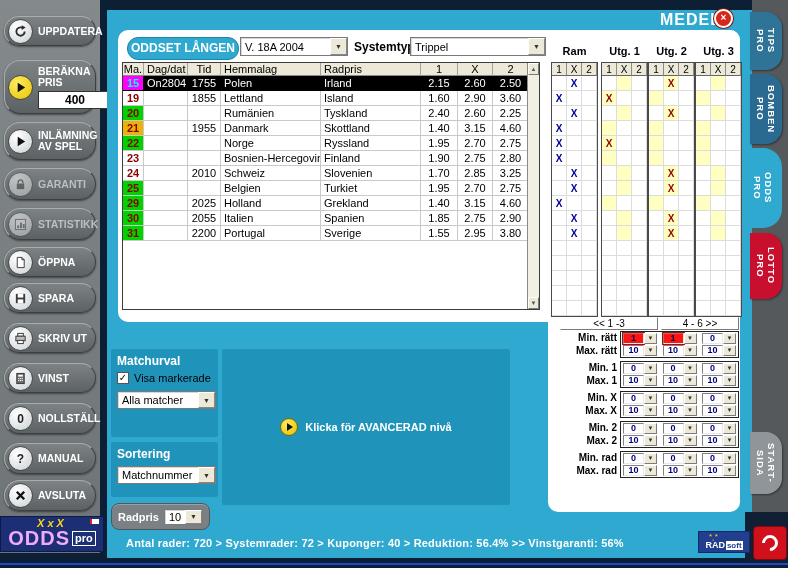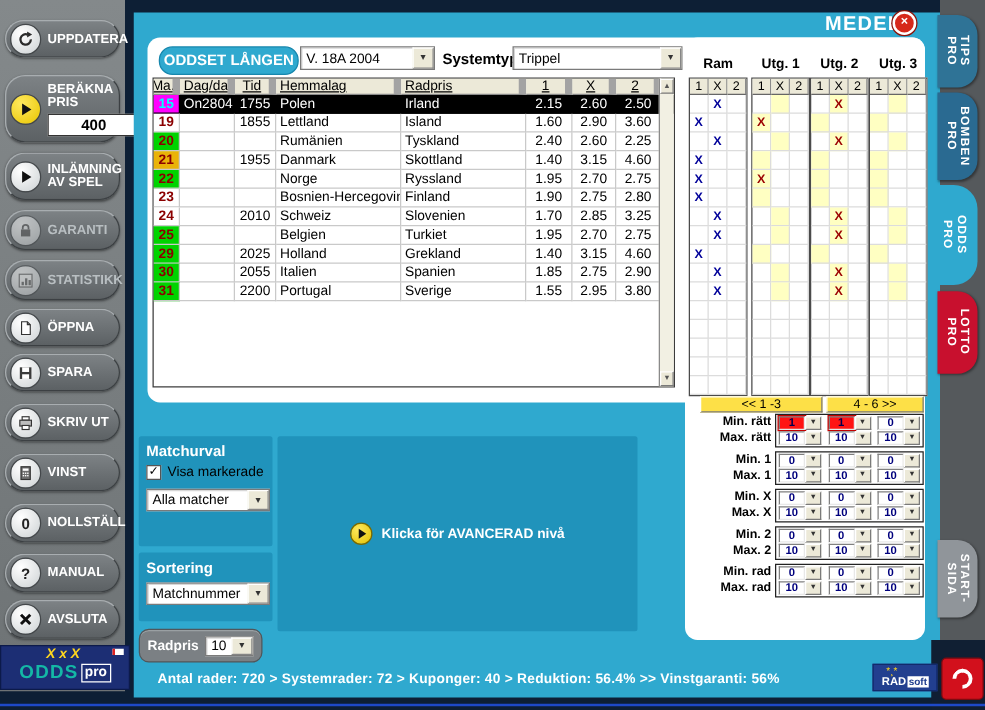--- a/index.html
+++ b/index.html
@@ -23,21 +23,21 @@
   .sbtn .lbl{font-size:10.5px;font-weight:700;line-height:11px;letter-spacing:0;}
   .sbtn.disabled .ic{opacity:.55;}
   .sbtn.disabled .lbl{color:#b9bfc2;}
   .sbtn .glyph{font-size:12px;font-weight:700;color:#222;line-height:1;}
   .price-box{background:#fff;border:1px solid #333;color:#000;font-weight:700;font-size:12px;
     text-align:center;width:72px;height:16px;line-height:16px;margin-top:3px;}
   #odds-logo{position:absolute;left:0;top:516px;width:104px;height:36px;background:#1c2e74;
     border:1px solid #0c1a4a;box-sizing:border-box;padding:1px 3px;}
   #odds-logo .xs{color:#ffd61e;font-weight:700;font-style:italic;font-size:11px;letter-spacing:3px;line-height:11px;text-align:center;}
   #odds-logo .row2{display:flex;align-items:center;justify-content:center;gap:2px;}
-  #odds-logo .odds{color:#14b8a6;font-weight:700;font-size:15px;letter-spacing:1px;line-height:18px;}
+  #odds-logo .odds{color:#f0abfc;font-weight:700;font-size:20px;letter-spacing:1px;line-height:18px;}
   #odds-logo .pro{border:1px solid #fff;color:#fff;font-size:11px;font-weight:700;padding:0 2px;line-height:13px;}
   #odds-logo .flag{position:absolute;right:4px;top:2px;width:7px;height:5px;background:#fff;border-left:2px solid #d22;}
 
   
   #main{position:absolute;left:107px;top:10px;width:645px;height:548px;background:#2fa9cf;}
   .wpanel{position:absolute;background:#fff;border-radius:10px;}
   #panelA{left:11px;top:20px;width:622px;height:292px;}
   #panelB{left:441px;top:20px;width:192px;height:482px;}
 
   #title-pill{left:20px;top:27px;width:110px;height:21px;border-radius:11px;background:#2fa9cf;
@@ -54,21 +54,21 @@
   .sel .arr{width:15px;flex:none;background:#ece9d8;border:1px solid;border-color:#fff #868686 #868686 #fff;
     display:flex;align-items:center;justify-content:center;font-size:7px;color:#333;}
   #systemtyp-label{left:247px;top:30px;font-size:12px;font-weight:700;color:#000;}
 
   
   #match-table{left:15px;top:52px;width:418px;height:248px;border:1px solid #3c3c3c;background:#fff;box-sizing:border-box;}
   .trow{display:flex;height:15px;}
   .thead{height:13px;}
   .tcell{box-sizing:border-box;font-size:11px;height:100%;display:flex;align-items:center;overflow:hidden;
     border-right:1px solid #c9c9c9;border-bottom:1px solid #c9c9c9;white-space:nowrap;}
-  .thead .tcell{background:#ece9d8;border-right:6px solid #a3a3a3;border-bottom:1px solid #8a8a8a;color:#000;text-decoration:underline;}
+  .thead .tcell{background:#ece9d8;border-right:1px solid #a3a3a3;border-bottom:1px solid #8a8a8a;color:#000;}
   .c-center{justify-content:center;}
   .c-left{padding-left:3px;}
   .ma{font-weight:700;justify-content:center;}
   .rowsel{background:#000;color:#fff;}
   .rowsel .tcell{border-color:#000;}
   #tbl-scroll{position:absolute;right:0;top:0;bottom:0;width:12px;background:#f2f0e3;border-left:1px solid #8a8a8a;box-sizing:border-box;}
   .sbtn-arrow{position:absolute;left:0;width:11px;height:12px;background:#ece9d8;border:1px solid;
     border-color:#fff #7a7a7a #7a7a7a #fff;box-sizing:border-box;font-size:6px;color:#555;
     display:flex;align-items:center;justify-content:center;}
 
@@ -78,21 +78,21 @@
   .grow{display:flex;height:15px;}
   .ghead{height:13px;}
   .gcell{width:15px;box-sizing:border-box;border-right:1px solid #dcdcdc;border-bottom:1px solid #dcdcdc;
     font-size:10px;display:flex;align-items:center;justify-content:center;font-weight:700;}
   .ghead .gcell{background:#ece9d8;border-right:1px solid #8a8a8a;border-bottom:1px solid #666;font-weight:400;font-size:10px;color:#000;}
   .gcell.y{background:#ffffc2;}
   .gcell.bx{color:#000099;}
   .gcell.rx{color:#9b0000;background:#ffffc2;}
 
   
-  .navbtn{position:absolute;height:13px;background:#fde047;border:1px solid;border-color:#fff #7a7a7a #7a7a7a #fff;
+  .navbtn{position:absolute;height:13px;background:#ffffff;border:1px solid;border-color:#fff #7a7a7a #7a7a7a #fff;
     box-sizing:border-box;font-size:10px;color:#000;text-align:center;line-height:11px;}
   .pairbox{position:absolute;left:513px;width:119px;height:27px;border:1px solid #222;box-sizing:border-box;background:#fff;}
   .rrow{display:flex;height:12px;align-items:center;justify-content:space-between;padding:0 2px;}
   .rlabel{position:absolute;width:74px;text-align:right;font-size:10px;font-weight:700;color:#000;height:12px;line-height:12px;}
   .msel{display:flex;width:34px;height:11px;}
   .msel .mval{width:21px;background:#fff;border:1px solid;border-color:#808080 #e8e8e8 #e8e8e8 #808080;
     box-sizing:border-box;font-size:9px;font-weight:700;color:#00007d;text-align:center;line-height:9px;}
   .msel .mval.red{background:#ff1414;box-shadow:0 0 0 1px #c40000;color:#00004f;}
   .msel .marr{width:13px;background:#ece9d8;border:1px solid;border-color:#fff #7a7a7a #7a7a7a #fff;
     box-sizing:border-box;font-size:6px;color:#333;display:flex;align-items:center;justify-content:center;}

